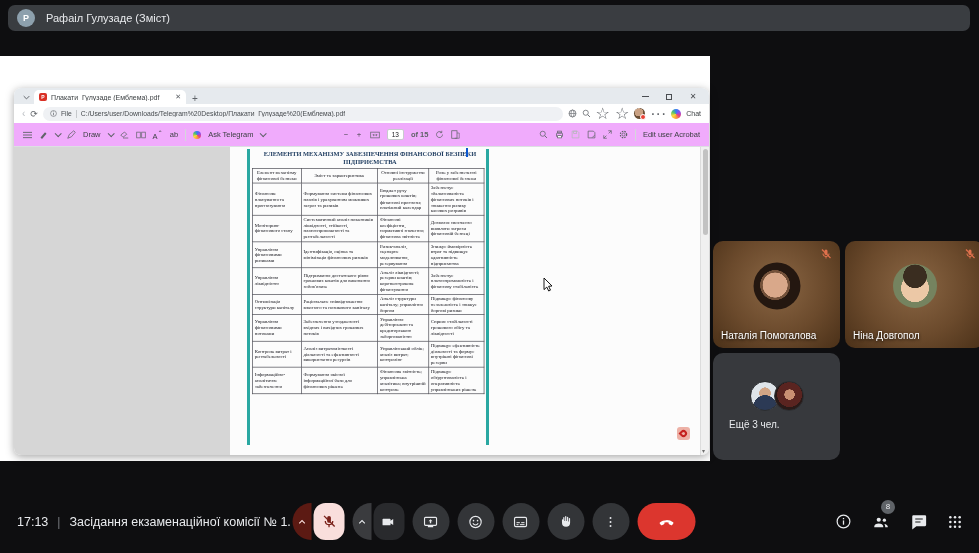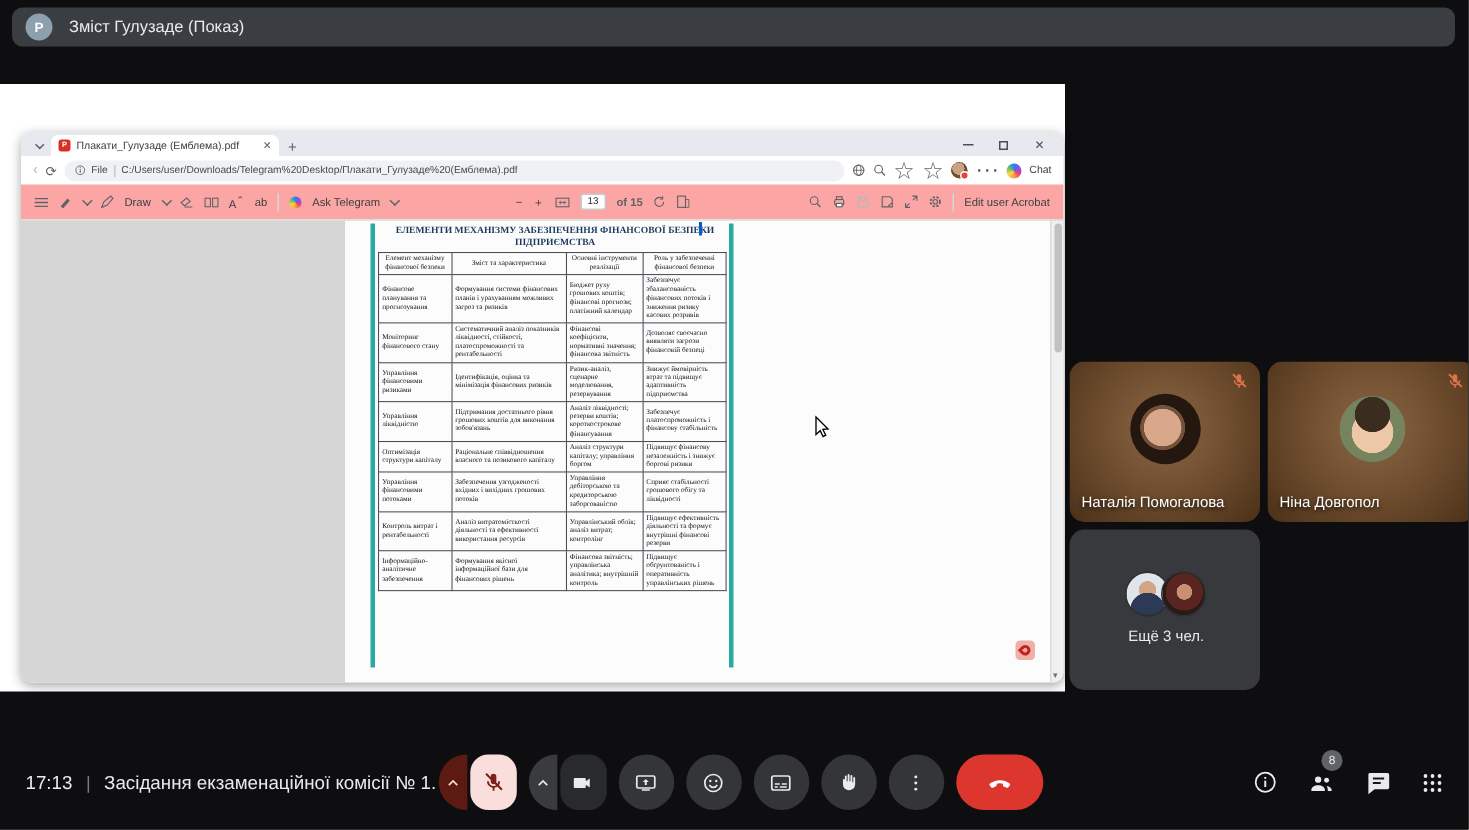--- a/index.html
+++ b/index.html
@@ -37,21 +37,21 @@
            padding:0 7px;gap:4px;min-width:0;}
   .urltext{font-size:6.8px;color:#474b4f;white-space:nowrap;overflow:hidden;text-overflow:ellipsis;}
   .urlscheme{font-size:6.8px;color:#474b4f;flex:0 0 auto;}
   .urldiv{width:1px;height:8px;background:#c6c9cc;flex:0 0 auto;}
   .aico{color:#5f6368;display:flex;align-items:center;flex:0 0 auto;}
   .eavatar{width:11px;height:11px;border-radius:50%;background:radial-gradient(circle at 45% 40%,#caa183 0 45%,#6b4f35 46% 100%);position:relative;flex:0 0 auto;}
   .eavatar::after{content:"";position:absolute;right:-1px;bottom:-1px;width:4px;height:4px;border-radius:50%;background:#e94235;border:1px solid #fff;}
   .copi{width:10px;height:10px;border-radius:50%;background:conic-gradient(#2f7cf6,#8a4df0,#e8417e,#f6a13a,#ffd93b,#57c46a,#2f7cf6);flex:0 0 auto;}
   .chatlbl{font-size:7px;color:#3c4043;}
   
-  .pdfbar{height:24px;background:#fca5a5;border-bottom:1px solid #dcdfe2;display:flex;align-items:center;
+  .pdfbar{height:24px;background:#f0abfc;border-bottom:1px solid #dcdfe2;display:flex;align-items:center;
           padding:0 9px;gap:7px;font-size:7.5px;color:#3c4043;}
   .tdiv{width:1px;height:12px;background:#d4d7da;}
   .tlabel{white-space:nowrap;}
   .pagebox{background:#fff;border:1px solid #c8cbce;border-radius:2px;font-size:6.5px;padding:1px 4px;color:#202124;}
   .dim{color:#b5b8bb;}
   .chev{display:inline-block;width:5px;height:5px;border-right:1px solid #5f6368;border-bottom:1px solid #5f6368;transform:rotate(45deg) translateY(-1px);}
   .spc{flex:1;}
   
   .viewer{position:relative;height:308px;background:#d6d6d6;overflow:hidden;}
   .page{position:absolute;left:216px;top:0;width:470px;height:308px;background:#fcfcfc;}
@@ -96,21 +96,21 @@
   .nametag-sm{position:absolute;left:8px;bottom:7px;color:#fff;font-size:10px;text-shadow:0 1px 3px rgba(0,0,0,.85);}
   .brown{position:absolute;inset:0;background:radial-gradient(circle at 50% 42%,#8a6644 0%,#6b4a2c 55%,#4a3018 100%);}
   .micoff{position:absolute;right:8px;top:7px;}
   .avcirc{position:absolute;left:50%;top:42%;transform:translate(-50%,-50%);border-radius:50%;}
   .av-nat{width:47px;height:47px;background:radial-gradient(circle at 46% 48%,#d9a88a 0 35%,#73513a 36% 42%,#241710 43% 100%);}
   .av-nina{width:44px;height:44px;background:radial-gradient(circle at 50% 28%,#3a2d20 0 30%,transparent 31%),radial-gradient(circle at 50% 55%,#ecc8a6 0 42%,#75835f 43% 100%);}
   .moreavs{position:absolute;left:50%;top:40%;transform:translate(-50%,-50%);display:flex;}
   .mav{width:30px;height:30px;border-radius:50%;border:1px solid #2c2e31;}
   .mav1{background:radial-gradient(circle at 50% 88%,#2c3a55 0 40%,transparent 41%),radial-gradient(circle at 50% 40%,#d2a585 0 26%,#dfe5ea 27% 100%);}
   .mav2{margin-left:-6px;background:radial-gradient(circle at 52% 45%,#c98f72 0 24%,#5a2420 25% 58%,#2a1a18 59% 100%);}
-  .moretxt{position:absolute;left:2px;right:0;top:62%;text-align:center;color:#e8eaed;font-size:10px;}
+  .moretxt{position:absolute;left:16px;right:0;top:62%;text-align:left;color:#e8eaed;font-size:10px;}
   .photo-t3{position:absolute;inset:0;background:linear-gradient(180deg,#97a2ac 0%,#848f99 55%,#6e7882 100%);}
   .plantR{position:absolute;right:-6px;top:28%;width:44%;height:60%;
           background:radial-gradient(circle at 70% 30%,#4e7a3a 0 22%,transparent 23%),radial-gradient(circle at 85% 60%,#3c6130 0 26%,transparent 27%),radial-gradient(circle at 60% 70%,#55843f 0 20%,transparent 21%);}
   .plantL{position:absolute;left:4%;top:30%;width:18%;height:40%;
           background:radial-gradient(circle at 50% 30%,#4c6e3a 0 30%,transparent 31%),radial-gradient(circle at 30% 60%,#3e5c30 0 28%,transparent 29%);}
   .potL{position:absolute;left:8%;top:64%;width:9%;height:14%;background:#8a4a38;border-radius:2px;}
   .shelf{position:absolute;right:0;bottom:0;width:30%;height:12%;background:#7d6648;}
   .hair-t{position:absolute;left:31%;top:12%;width:38%;height:48%;border-radius:50% 50% 42% 42%;background:#d3cec5;}
   .face-t{position:absolute;left:38%;top:22%;width:24%;height:32%;border-radius:48%;background:#d2ab92;}
   .body-t{position:absolute;left:14%;top:62%;width:68%;height:40%;border-radius:36% 36% 0 0;background:#99a0a8;}
@@ -137,21 +137,21 @@
           color:#e8eaed;font-size:8px;display:flex;align-items:center;justify-content:center;}
   svg{display:block;}
 </style>
 </head>
 <body>
 
 <div class="stage">
 
   <div class="toppill">
     <div class="pavatar">P</div>
-    <div class="pname">Зміст Гулузаде (Показ)</div>
+    <div class="pname">Рафаіл Гулузаде (Зміст)</div>
   </div>
 
   <div class="share">
     <div class="bwin">
 
       <div class="tabstrip">
         <div class="tsbtn">
           <svg width="7" height="5" viewBox="0 0 10 6">
               <polyline points="1,1 5,5 9,1" fill="none" stroke="#5f6368" stroke-width="1.4"></polyline>
             </svg>

